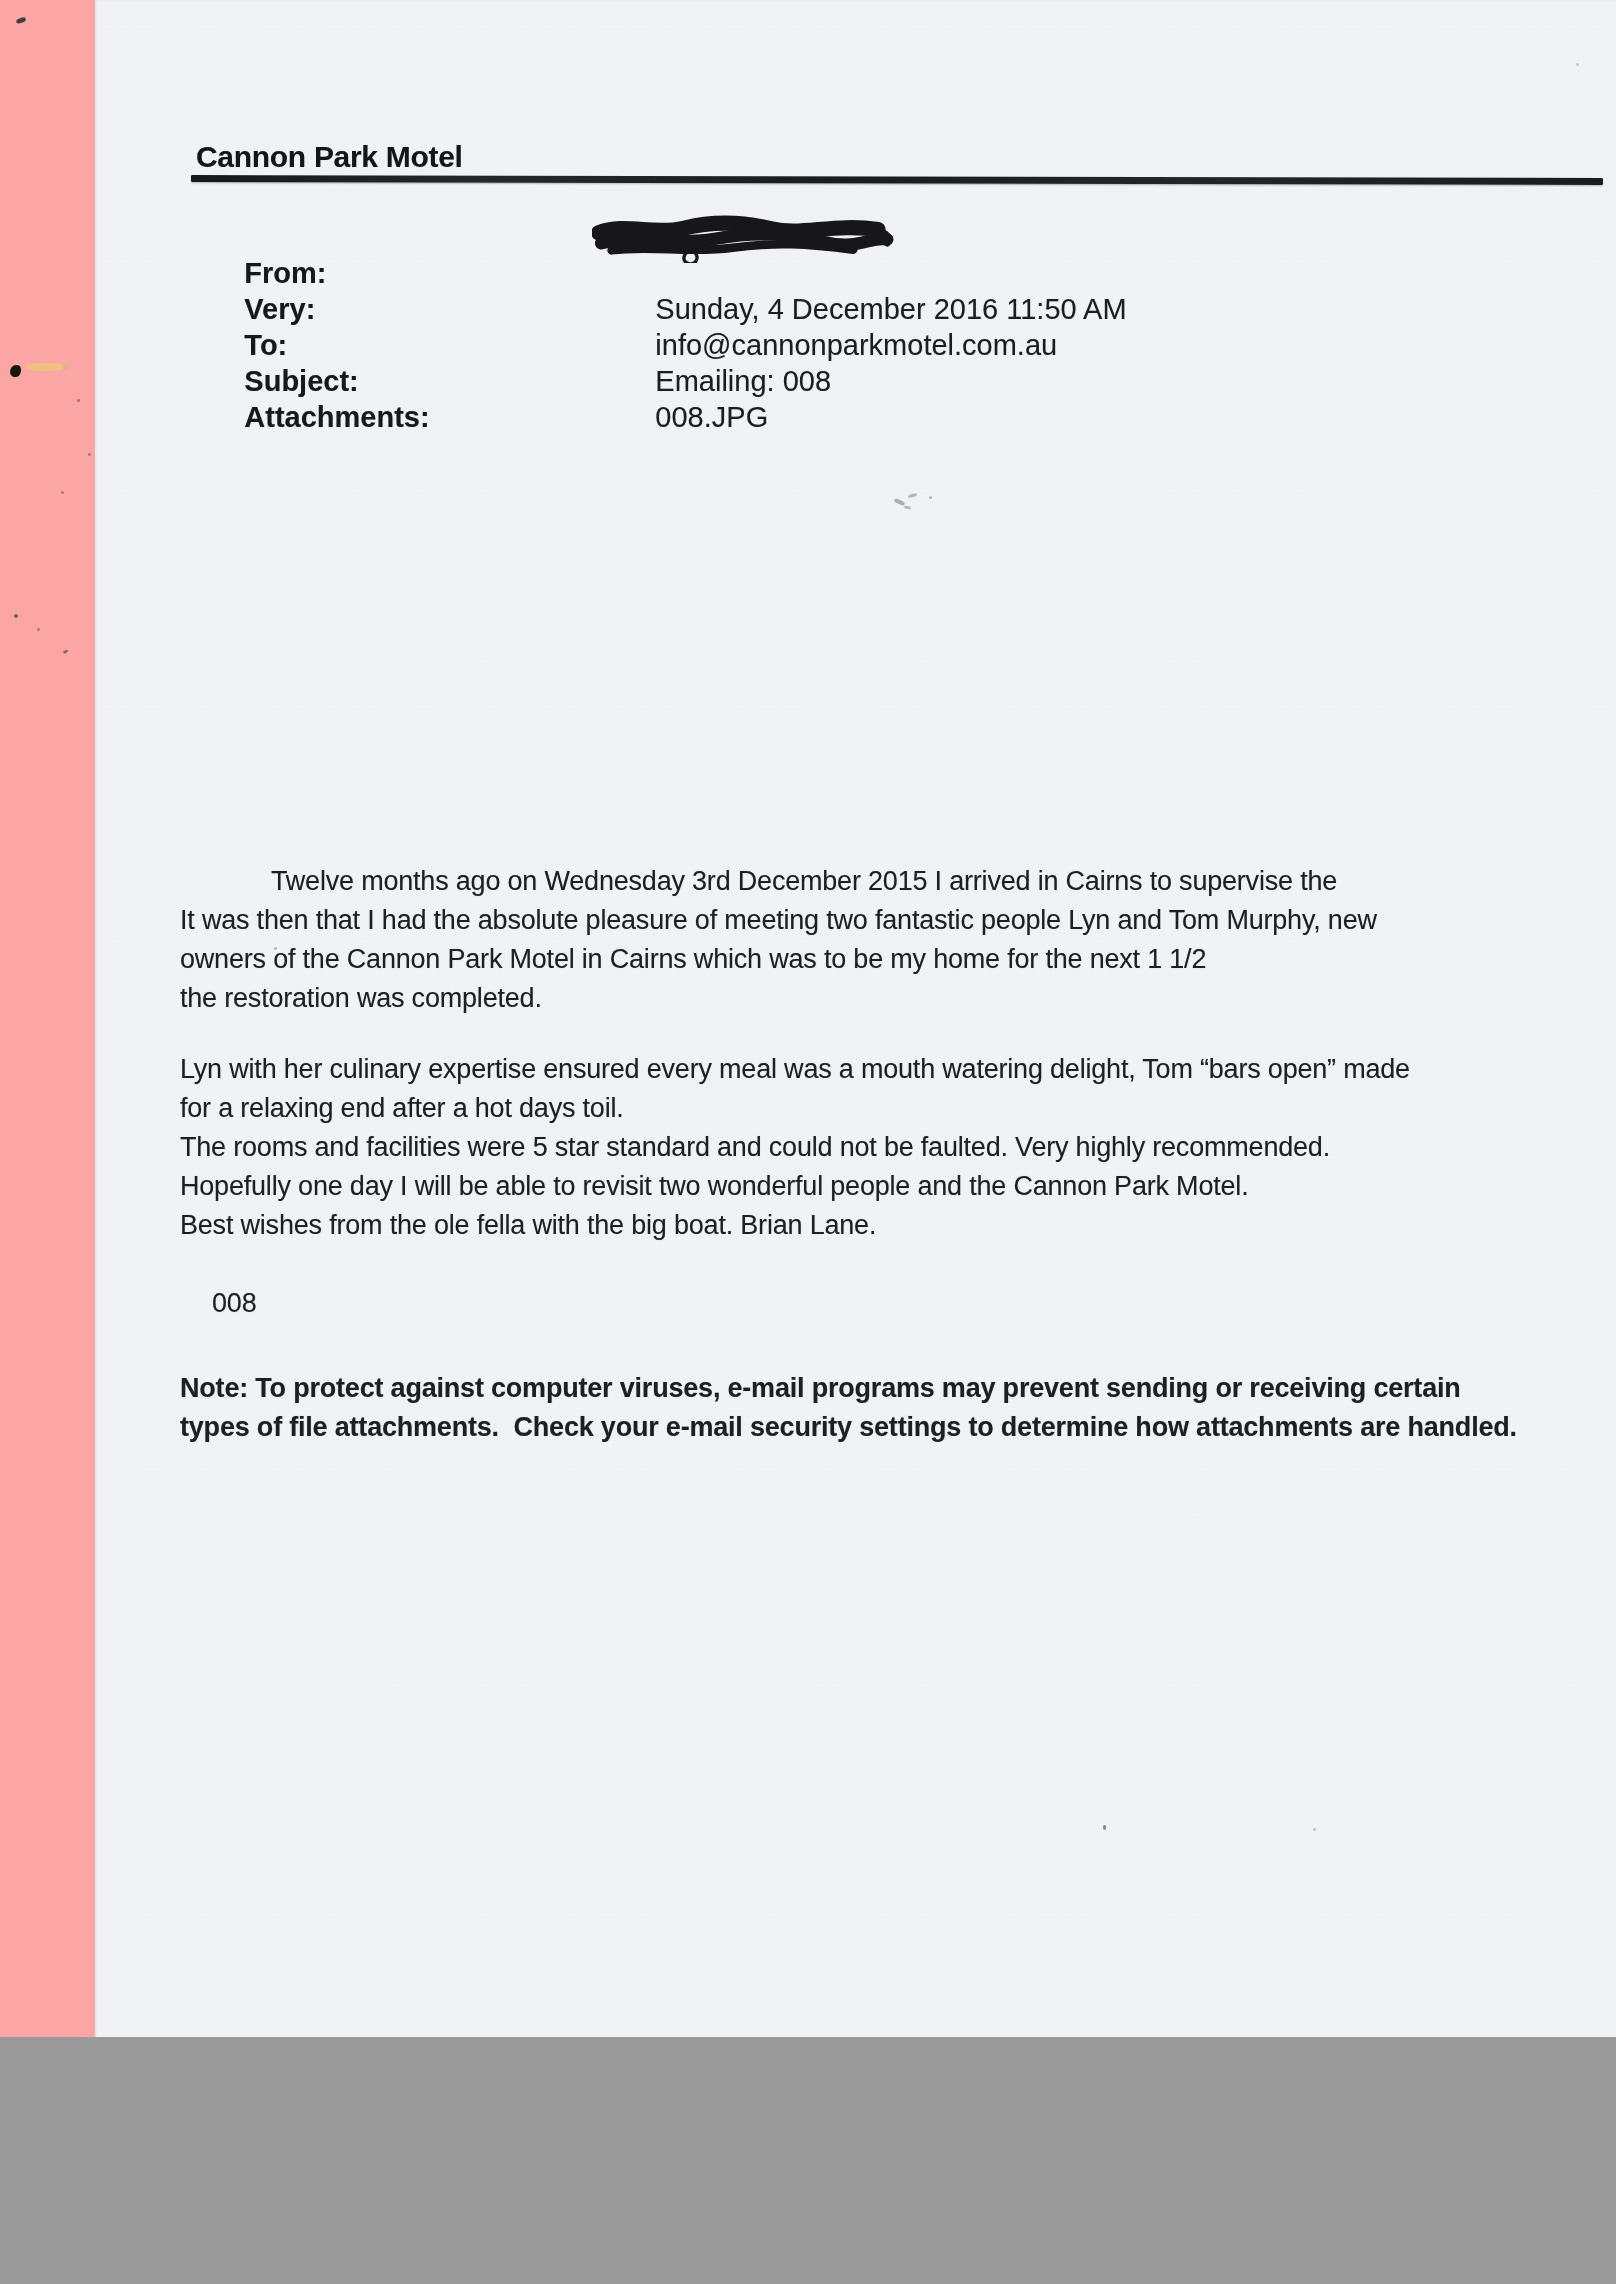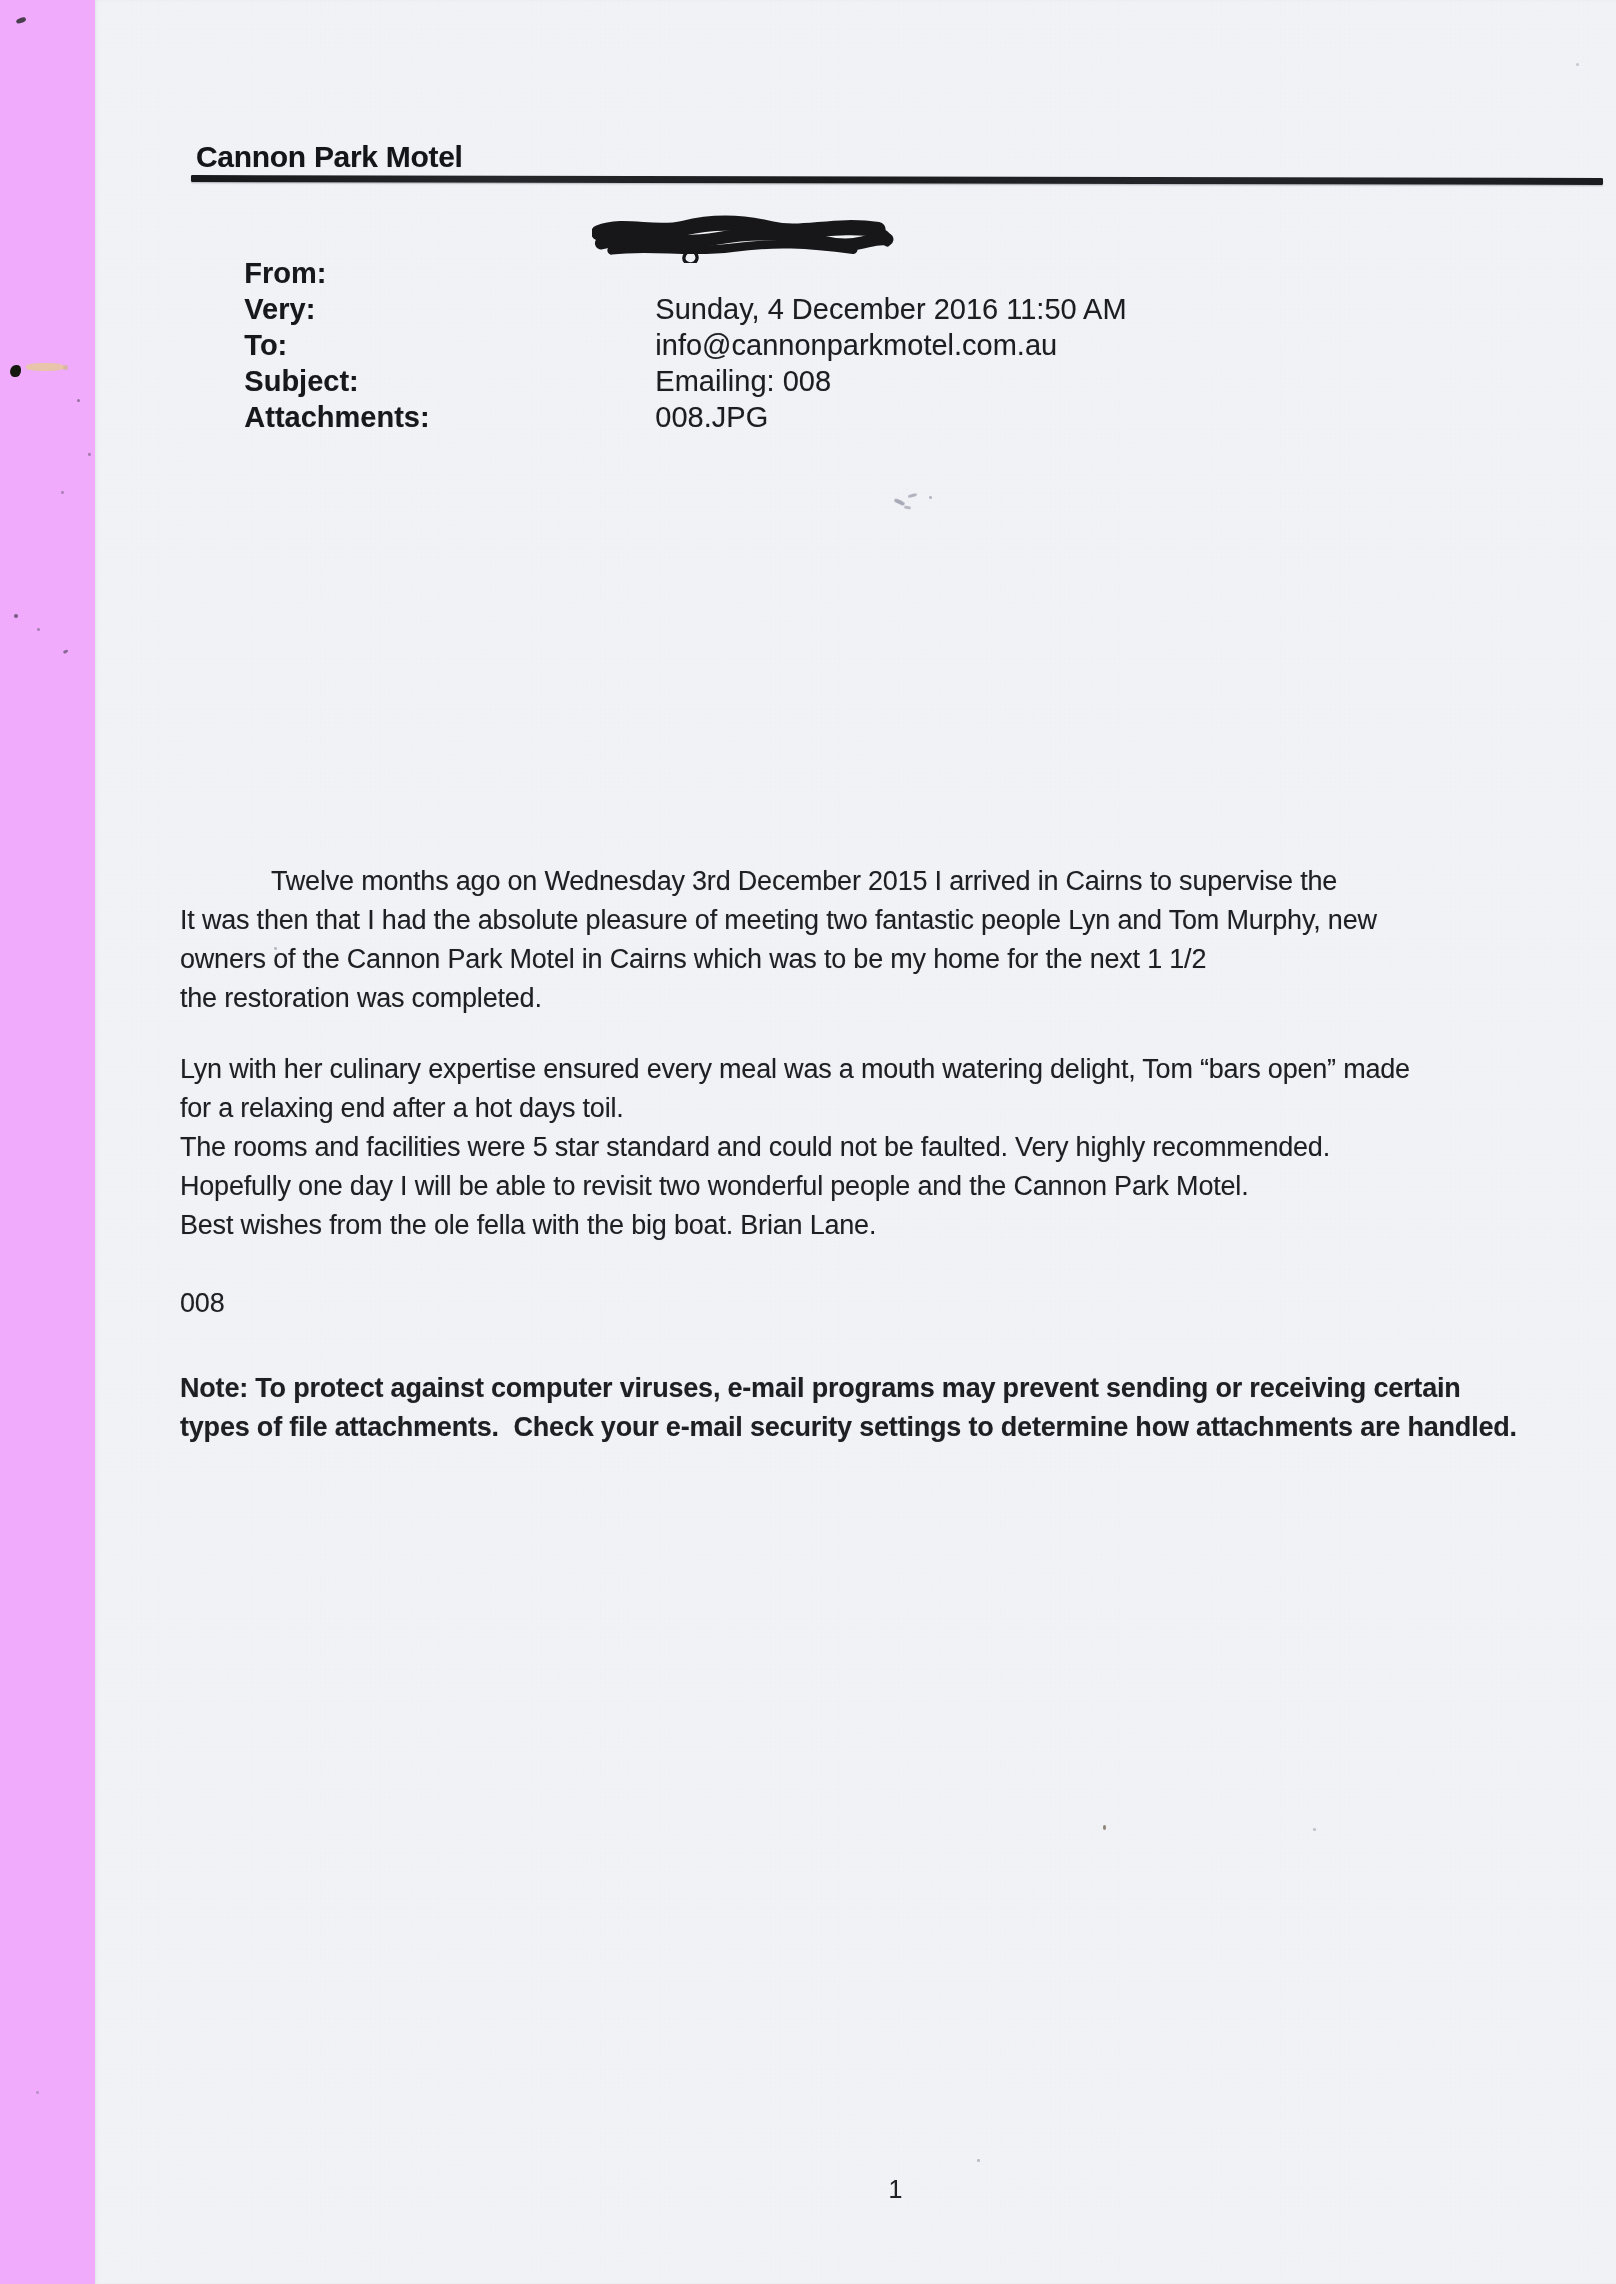--- a/index.html
+++ b/index.html
@@ -1,19 +1,19 @@
 <!DOCTYPE html>
 <html style="font-size:10.4px"><head>
 <meta charset="utf-8">
 <style>
   html,body{margin:0;padding:0;background:#9a9a9a;}
   .scan{
     position:relative;
-    width:1617px;height:2284px;
-    background:#f0abfc;
+    width:1617px;height:2037px;
+    background:#fca5a5;
     overflow:hidden;
     font-family:"Liberation Sans", sans-serif;
   }
   
   .paper{
     position:absolute;left:95px;top:0;width:1522px;height:2284px;
     background:#f0f2f6;
     box-shadow:inset 1.3px 0 2.6px rgba(60,70,90,.07);
   }
   .paper::before{
@@ -51,21 +51,21 @@
   }
   .body-text{
     position:absolute;left:180px;top:862px;width:1412px;
     font-size:27px;line-height:39px;color:#1e1f22;
     letter-spacing:-0.2px;
     text-shadow:0 0 0.8px rgba(25,26,30,.3);
   }
   .body-text .line{white-space:pre;}
   .line.indent{text-indent:91px;}
   .para2{margin-top:32px;}
-  .attach-code{margin-top:39px;}
+  .attach-code{margin-top:39px;margin-left:32px;}
   .note{margin-top:46px;font-weight:bold;}
   .page-number{
     position:absolute;left:876px;top:2175px;width:39px;
     text-align:center;font-size:25px;color:#202126;
     text-shadow:0 0 0.7px rgba(25,26,30,.3);
   }
   
   .speck{position:absolute;border-radius:50%;pointer-events:none;}
   .smear{position:absolute;border-radius:40%;pointer-events:none;filter:blur(0.7px);}
 </style>

